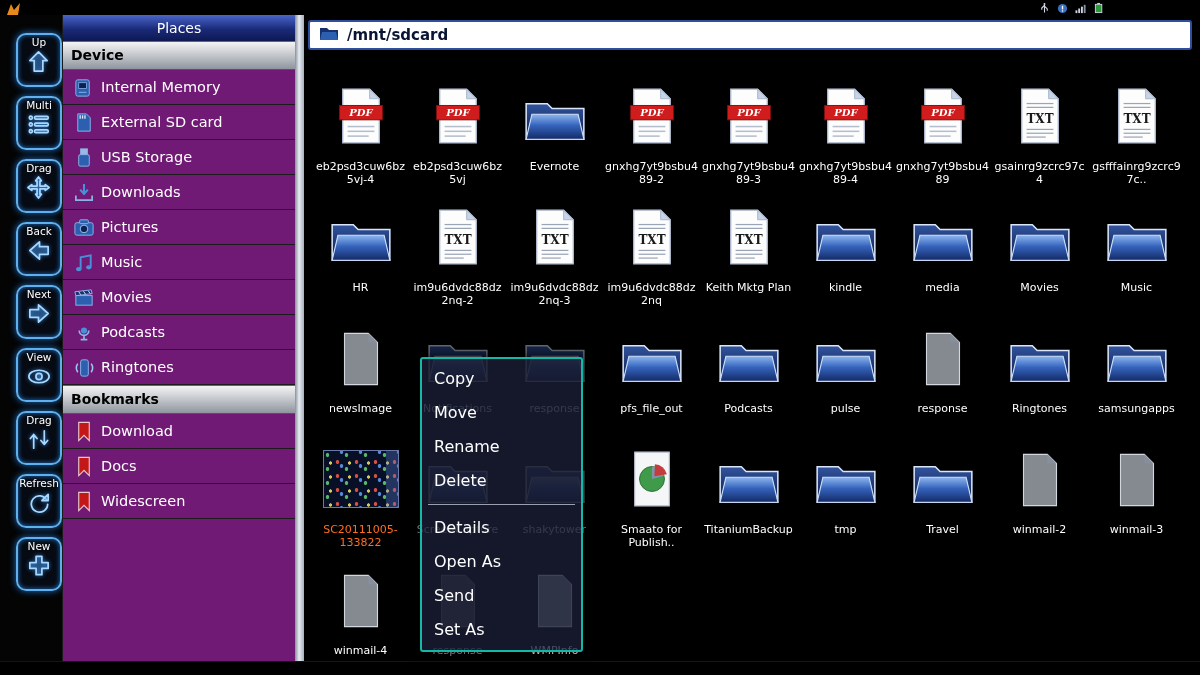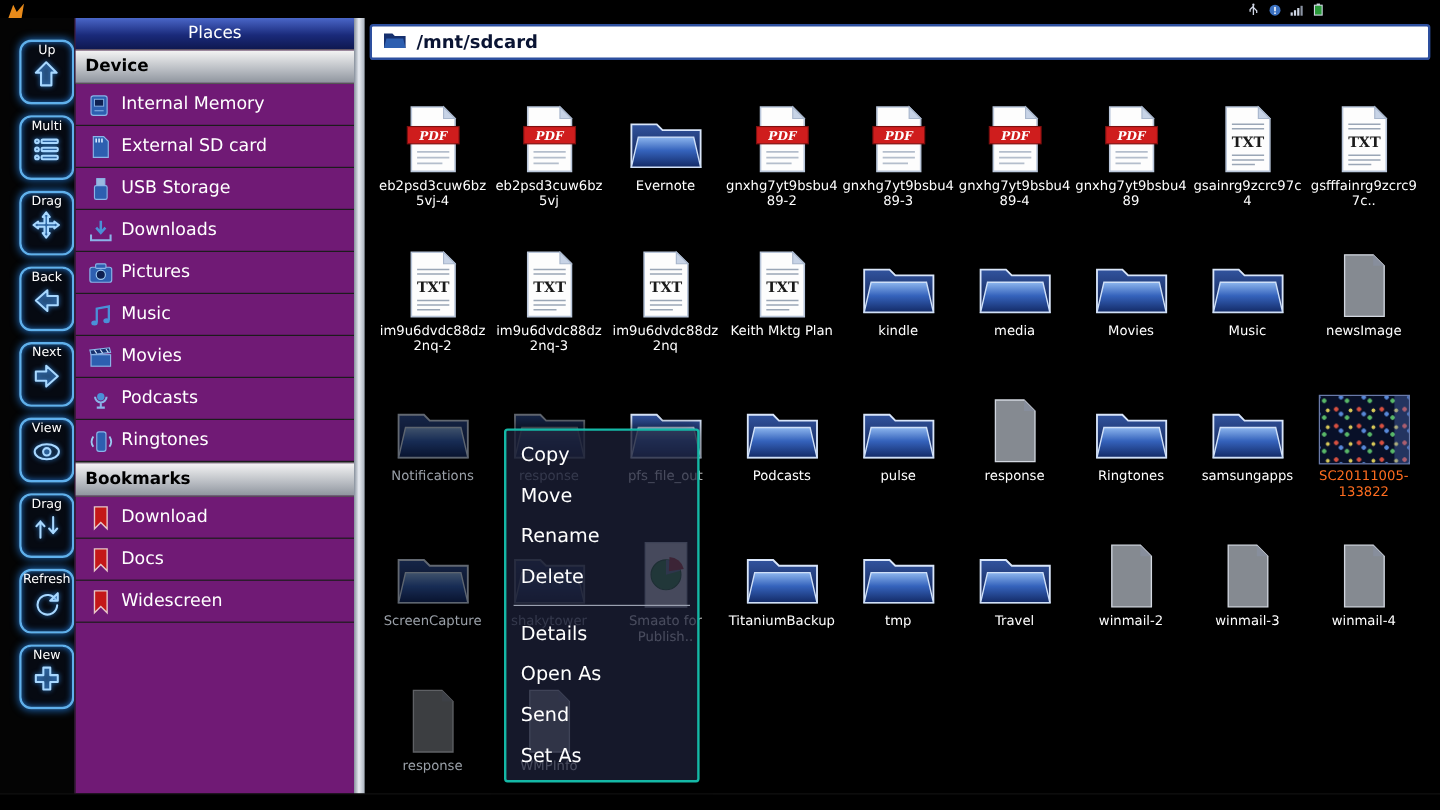--- a/index.html
+++ b/index.html
@@ -36,21 +36,21 @@
   
   .content{flex:1;position:relative;background:#000;overflow:hidden;}
   .pathbar{position:absolute;left:4px;right:8px;top:5px;height:30px;background:#fff;
            border:2px solid #2d4f9e;border-radius:3px;display:flex;align-items:center;gap:8px;
            padding-left:9px;box-sizing:border-box;cursor:pointer;}
   .pb-text{color:#0a1433;font-size:15px;font-weight:bold;}
   .grid{position:absolute;left:8px;top:58px;display:grid;grid-template-columns:repeat(9,97px);}
   .cell{height:121px;display:flex;flex-direction:column;align-items:center;padding-top:6px;
         box-sizing:border-box;cursor:pointer;}
   .icon-box{height:66px;display:flex;align-items:flex-end;justify-content:flex-start;}
-  .cell-label{margin-top:3px;font-size:11px;line-height:1.22;color:#fff;text-align:center;
+  .cell-label{margin-top:15px;font-size:11px;line-height:1.22;color:#fff;text-align:center;
               max-width:94px;overflow-wrap:anywhere;word-break:break-word;}
   .cell.selected .cell-label{color:#ff6d1f;}
   .cell.dimmed .cell-label{color:#9aa0a8;}
   .cell.dimmed .icon-box{opacity:.45;}
   
   .thumb{display:block;width:74px;height:56px;border:1px solid #6a7aa8;position:relative;
          background-color:#081028;
          background-image:radial-gradient(circle,#d85040 1.6px,transparent 2.1px),
                           radial-gradient(circle,#58b868 1.6px,transparent 2.1px),
                           radial-gradient(circle,#5888d8 1.6px,transparent 2.1px),
@@ -482,20 +482,40 @@
                   <line x1="10" y1="44" x2="38" y2="44"></line>
                   <line x1="10" y1="48" x2="38" y2="48"></line>
                   <line x1="10" y1="52" x2="30" y2="52"></line>
                 </g>
               </svg>
             </div>
             <div class="cell-label">gsfffainrg9zcrc97c..</div>
           </div>
           <div class="cell">
             <div class="icon-box">
+              <svg viewBox="0 0 66 52" width="64" height="50">
+                <defs>
+                  <linearGradient id="gfA" x1="0" y1="0" x2="0" y2="1">
+                    <stop offset="0" stop-color="#32549e"></stop>
+                    <stop offset="1" stop-color="#0b1a48"></stop>
+                  </linearGradient>
+                  <linearGradient id="gfB" x1="0" y1="0" x2="0" y2="1">
+                    <stop offset="0" stop-color="#8db6ee"></stop>
+                    <stop offset="0.45" stop-color="#3563bc"></stop>
+                    <stop offset="1" stop-color="#132a66"></stop>
+                  </linearGradient>
+                </defs>
+                <path d="M3 9 L25 9 L30 14 L63 14 L63 46 L3 46 Z" fill="url(#gfA)" stroke="#d9e6fa" stroke-width="1.6"></path>
+                <path d="M9 20 L57 20 L63 46 L3 46 Z" fill="url(#gfB)" stroke="#cfe0f8" stroke-width="1.2"></path>
+              </svg>
+            </div>
+            <div class="cell-label">HR</div>
+          </div>
+          <div class="cell">
+            <div class="icon-box">
               <svg viewBox="0 0 48 60" width="46" height="58">
                 <path d="M5 2 H33 L43 12 V58 H5 Z" fill="#fdfdfd" stroke="#b9c6da" stroke-width="1.4"></path>
                 <path d="M33 2 L43 12 H33 Z" fill="#c7d3e6" stroke="#a8b6cc" stroke-width="1"></path>
                 <g stroke="#9aa6b6" stroke-width="1.3">
                   <line x1="10" y1="17" x2="38" y2="17"></line>
                   <line x1="10" y1="21" x2="38" y2="21"></line>
                 </g>
                 <text x="24" y="37" font-size="12.5" font-weight="bold" fill="#1a1a1a" text-anchor="middle" font-family="DejaVu Serif, serif">TXT</text>
                 <g stroke="#9aa6b6" stroke-width="1.3">
                   <line x1="10" y1="44" x2="38" y2="44"></line>

